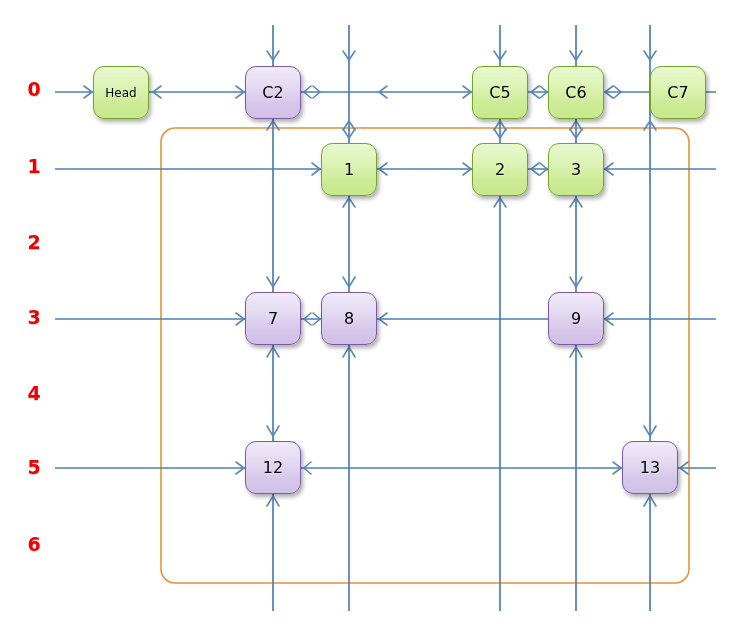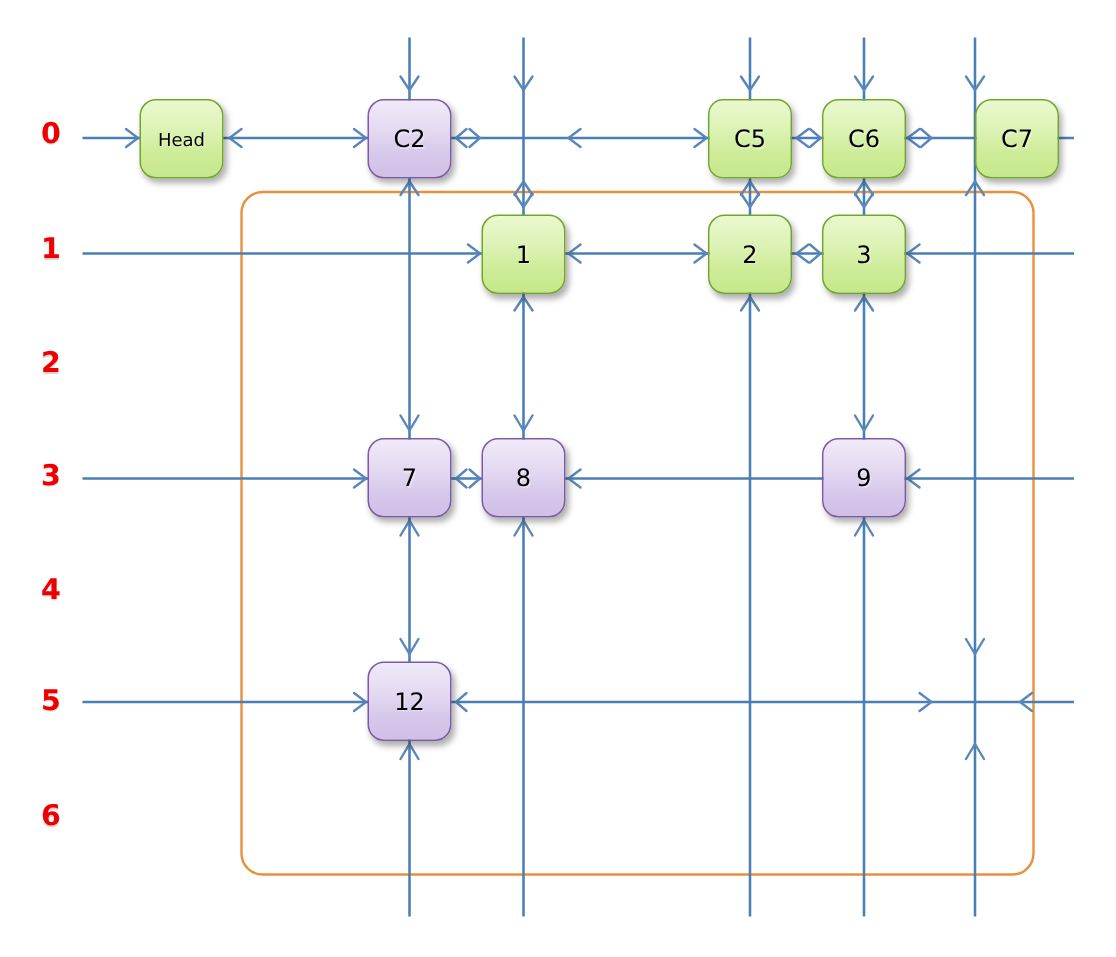--- a/index.html
+++ b/index.html
@@ -180,14 +180,15 @@
   <div class="node green" style="left:548px;top:143px;">3</div>
 
   <div class="node purple" style="left:245px;top:292px;">7</div>
 
   <div class="node purple" style="left:321px;top:292px;">8</div>
 
   <div class="node purple" style="left:548px;top:292px;">9</div>
 
   <div class="node purple" style="left:245px;top:441px;">12</div>
 
+  <div class="node purple" style="left:622px;top:441px;">13</div>
 
 </div>
 
 </body></html>

